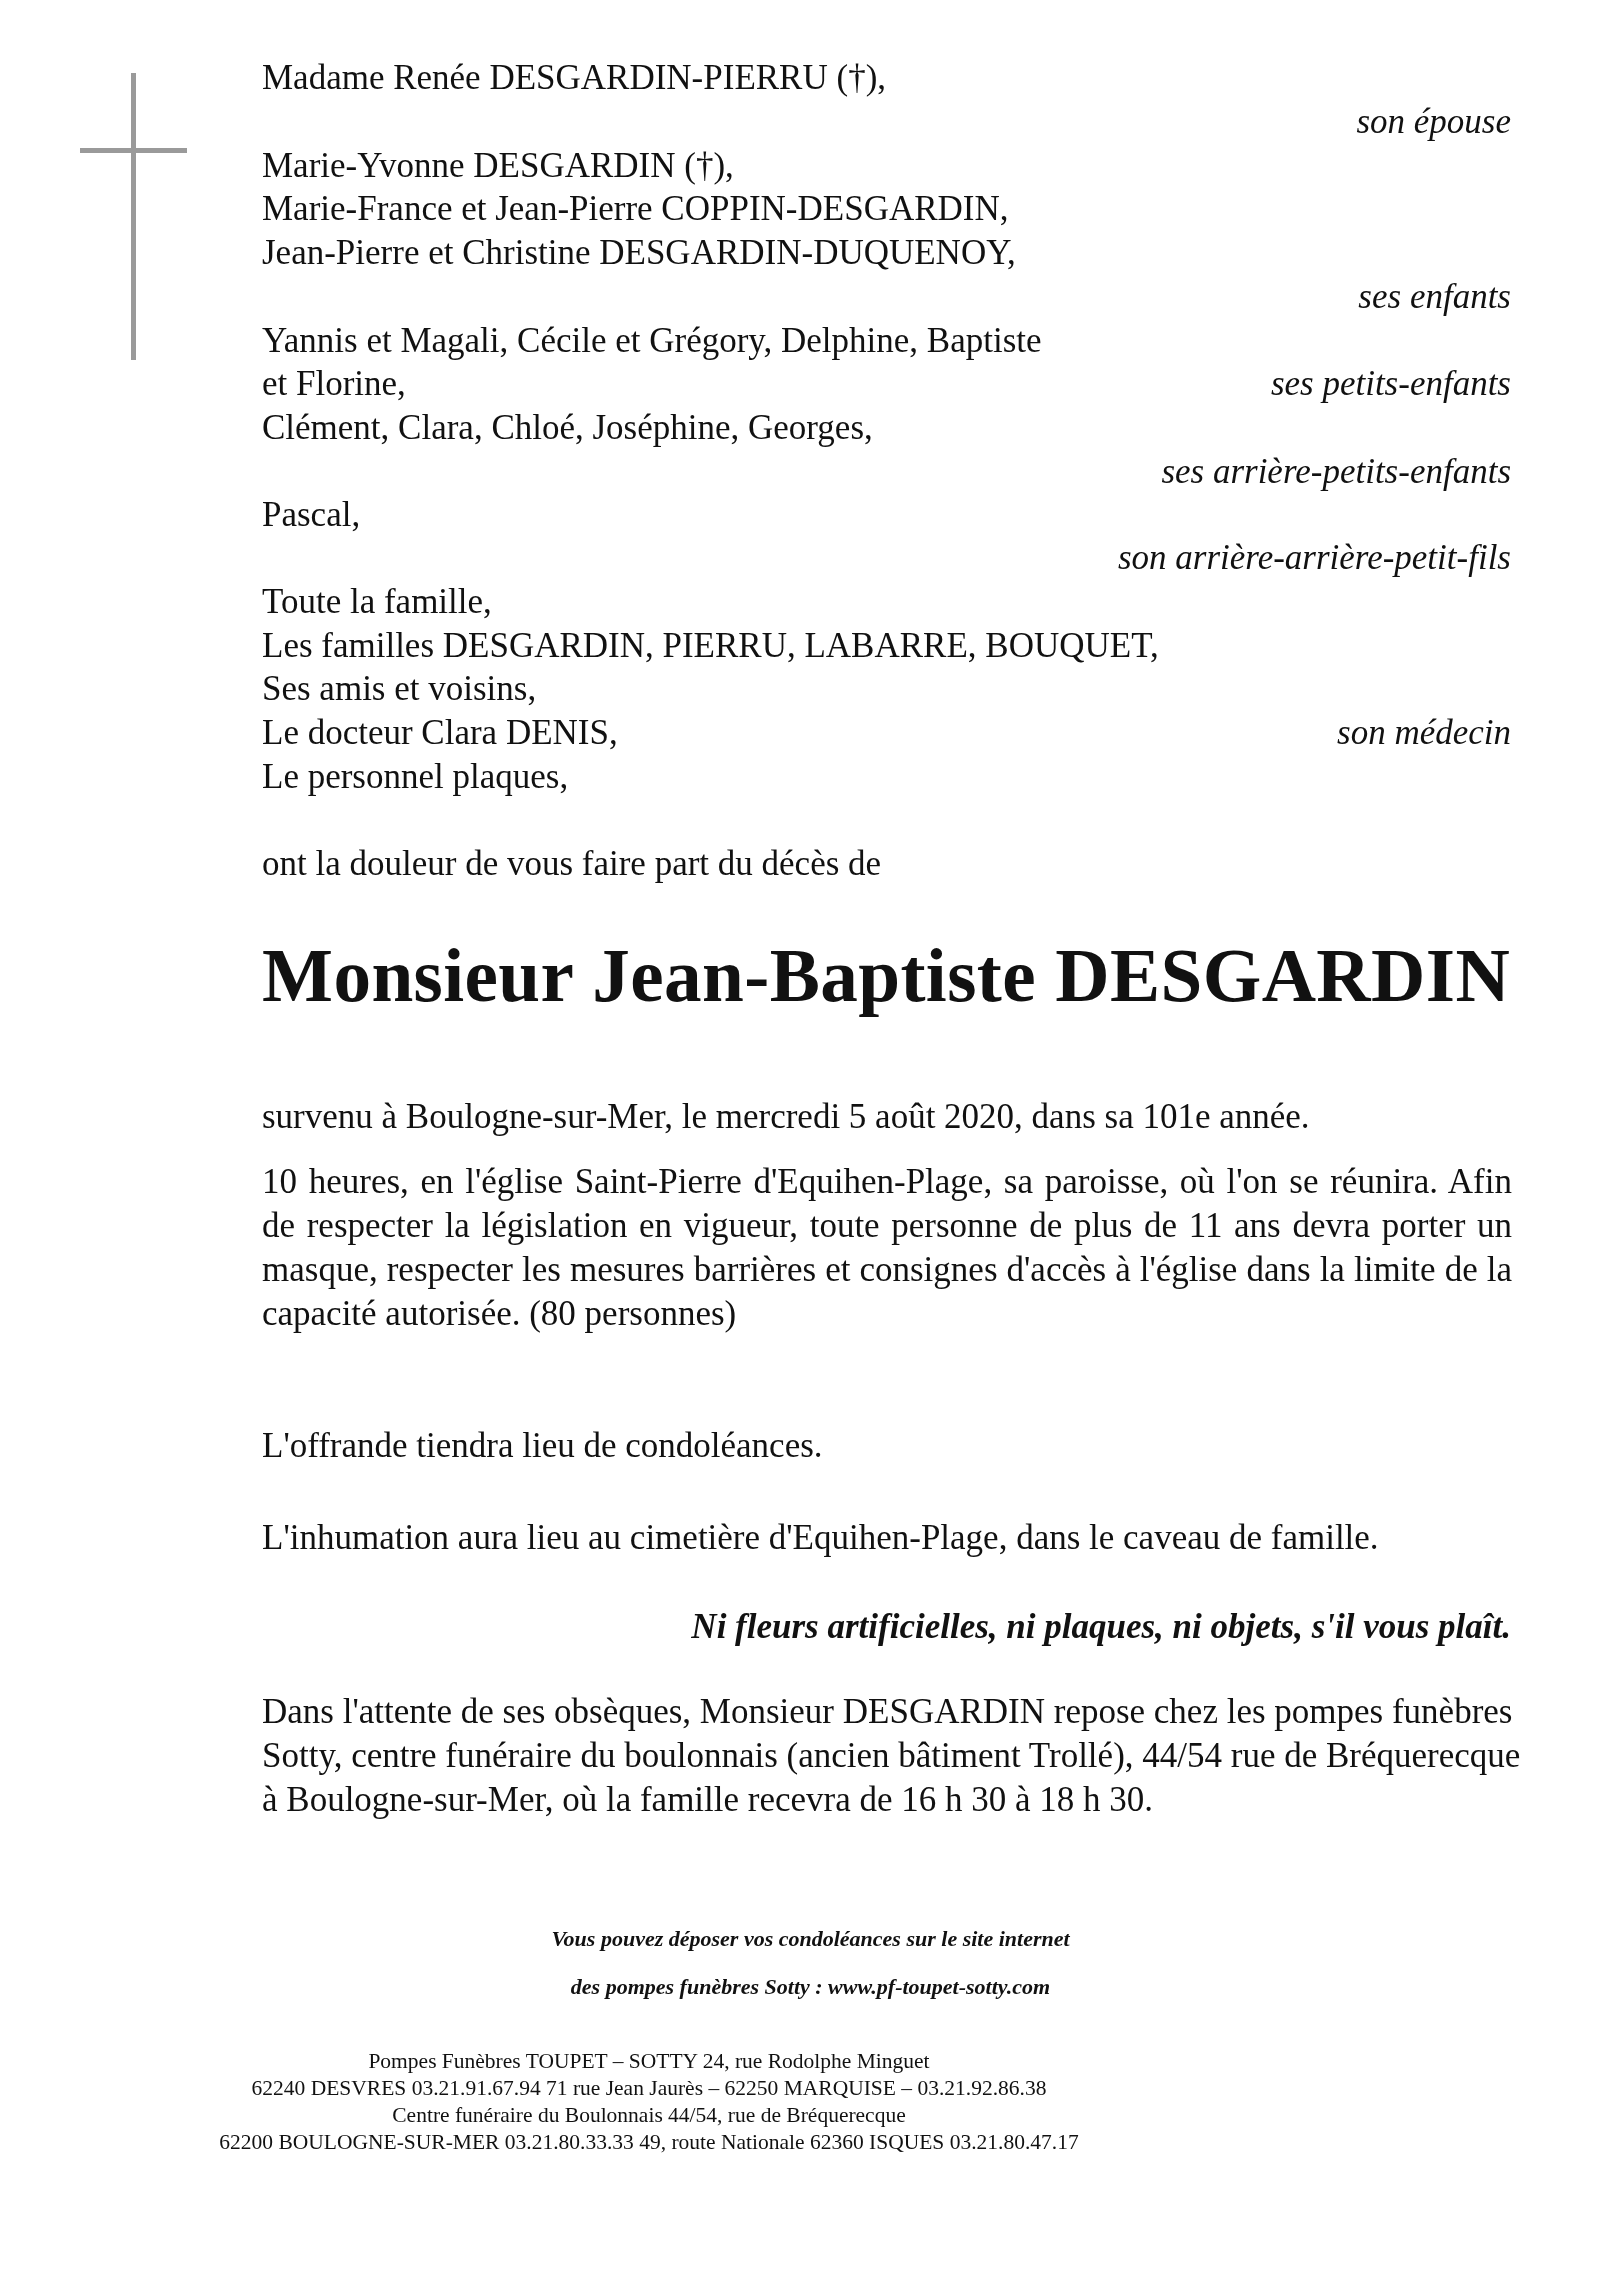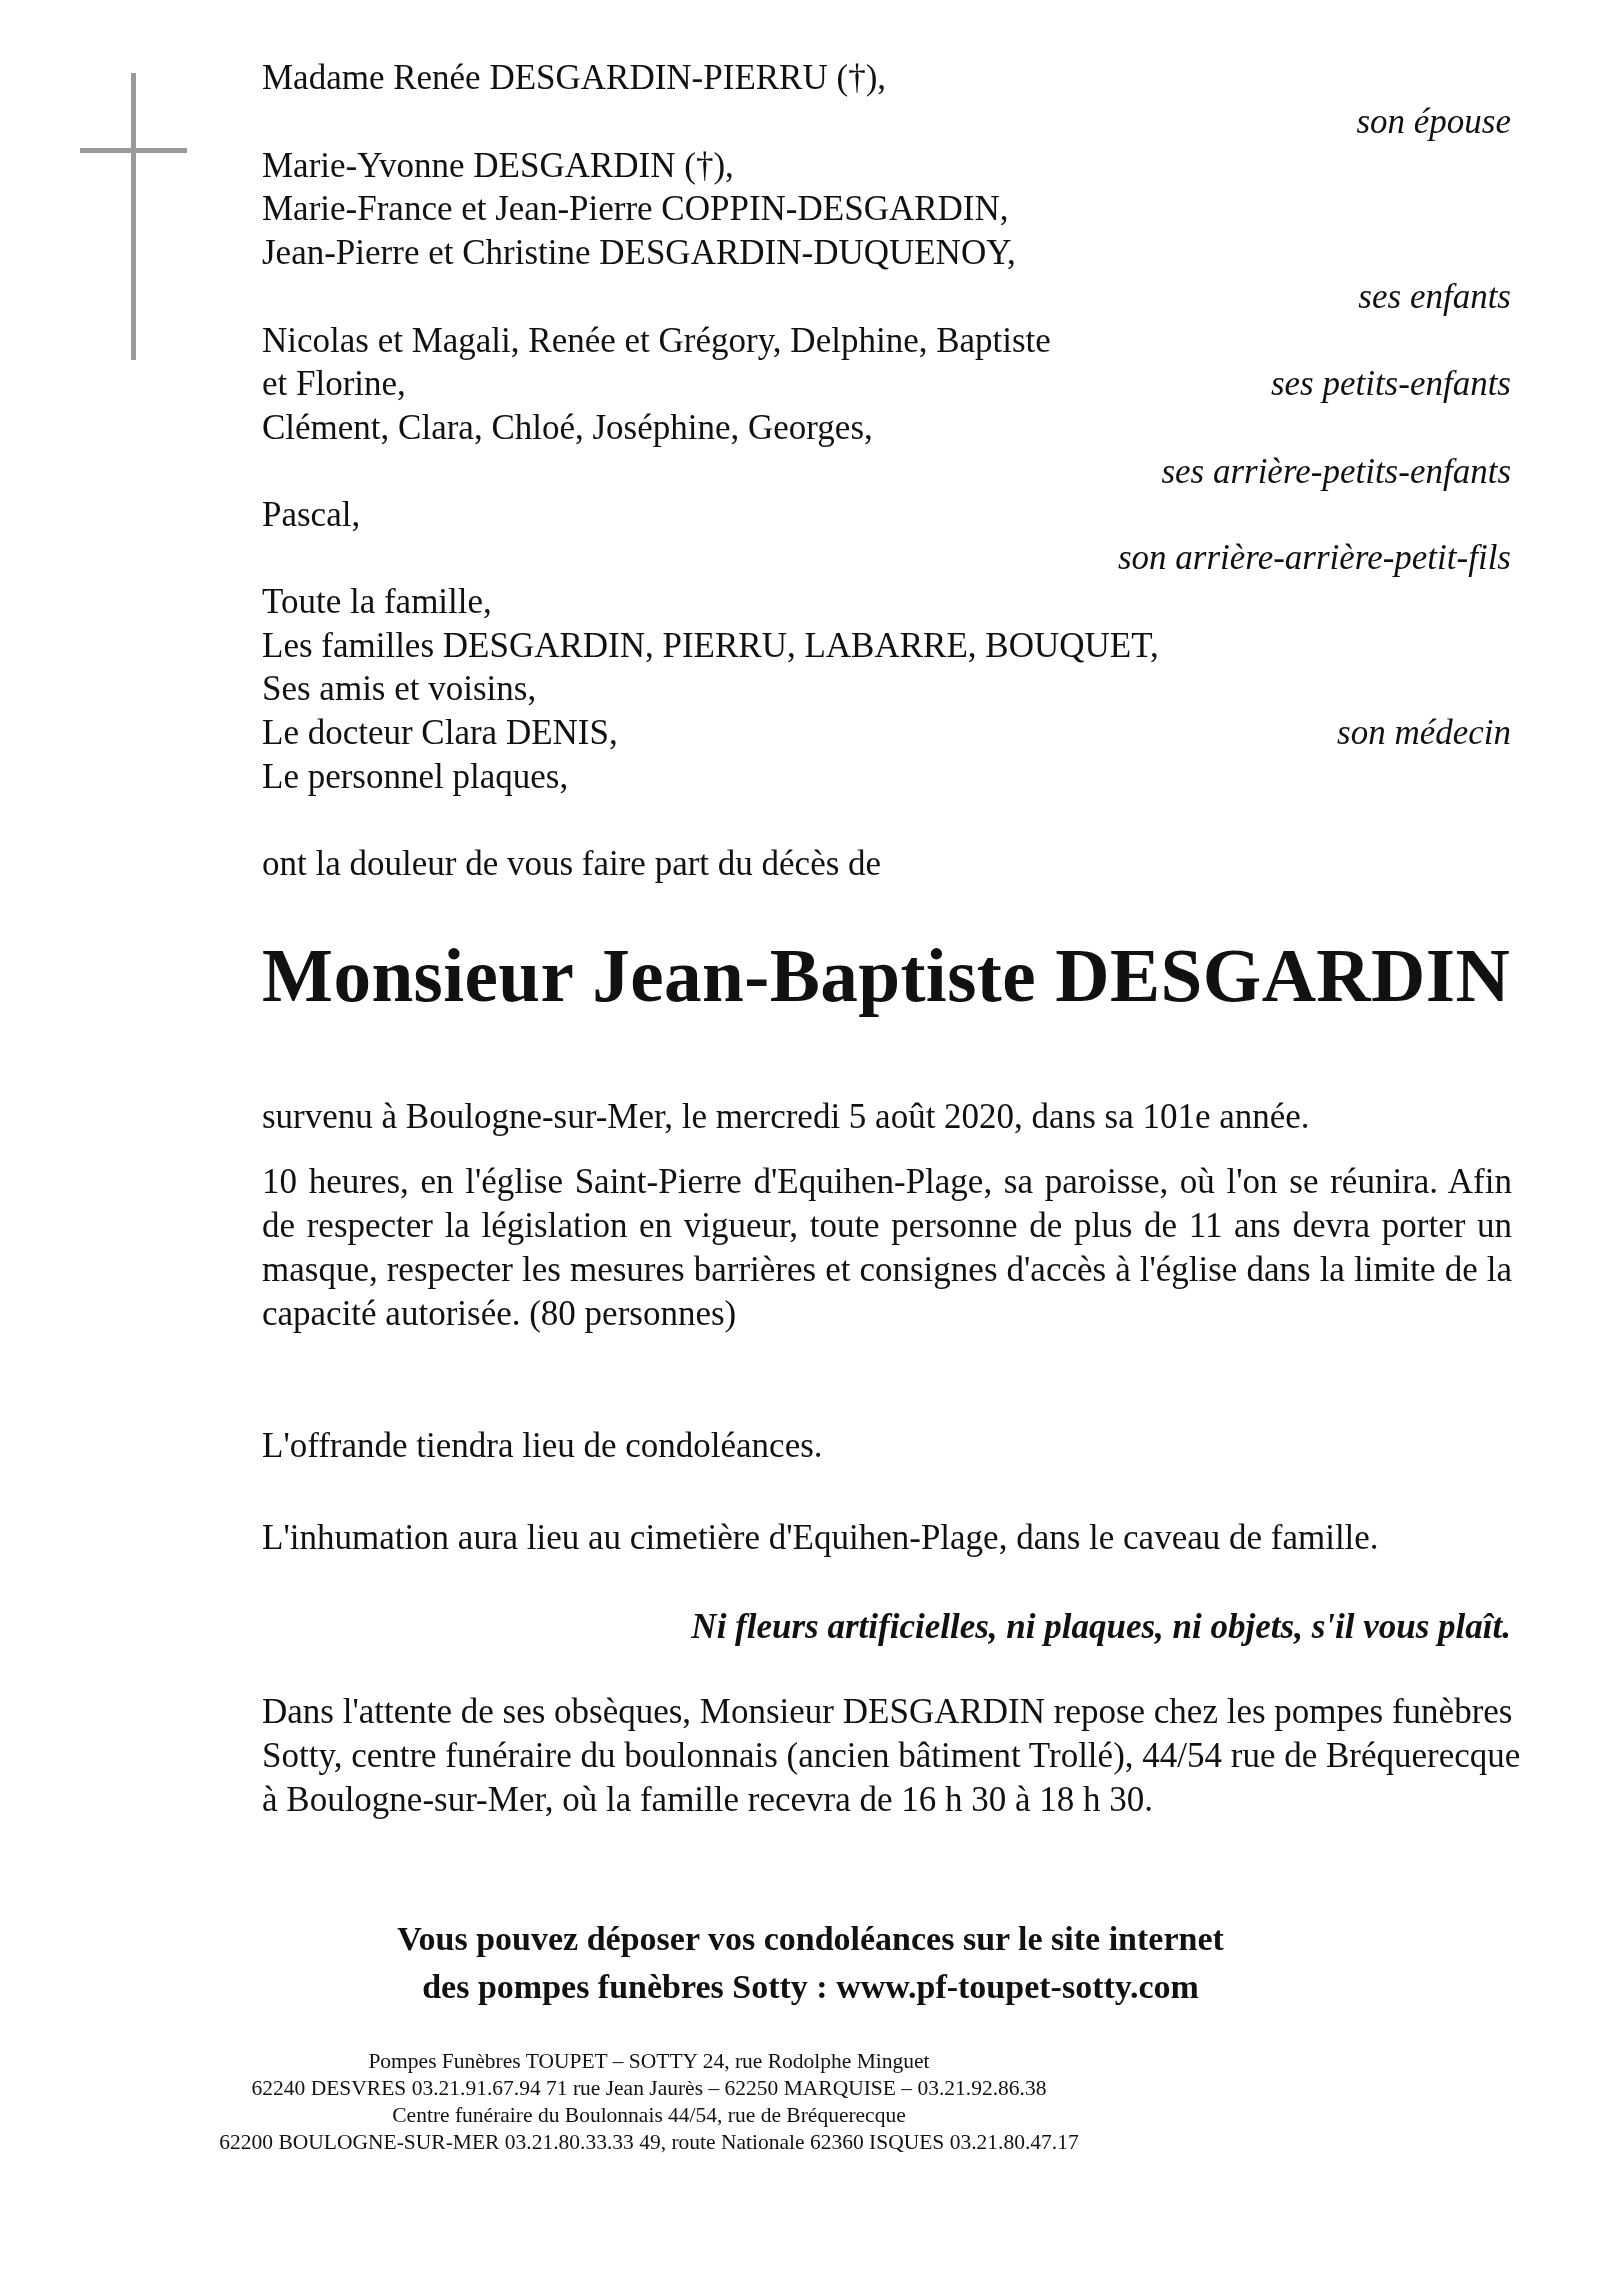--- a/index.html
+++ b/index.html
@@ -7,39 +7,39 @@
          font-family: "Liberation Serif", "DejaVu Serif", serif; color: #111; }
   .cross-v { position: absolute; left: 131px; top: 73px; width: 4.5px; height: 287px; background: #9a9a9a; }
   .cross-h { position: absolute; left: 80px; top: 148px; width: 107px; height: 4.5px; background: #9a9a9a; }
   .ln { position: absolute; left: 262px; font-size: 35px; line-height: 44px; height: 44px; white-space: nowrap; }
   .rt { position: absolute; right: 110px; font-size: 35px; line-height: 44px; height: 44px; font-style: italic; white-space: nowrap; text-align: right; }
   .title { position: absolute; left: 262px; top: 930px; font-size: 77px; font-weight: bold; line-height: 90px; white-space: nowrap; letter-spacing: 0.4px; }
   .para { position: absolute; left: 262px; width: 1250px; font-size: 35px; line-height: 44px; text-align: justify; }
   .para .l { display: block; white-space: nowrap; height: 44px; }
   .para .l.j { text-align: justify; text-align-last: justify; }
   .bi { position: absolute; font-size: 35px; line-height: 44px; font-style: italic; font-weight: bold; white-space: nowrap; }
-  .center-bi { position: absolute; left: 0; width: 1621px; text-align: center; font-size: 34px; line-height: 48px; font-weight: bold; white-space: nowrap; }
+  .center-bi { position: absolute; left: 0; width: 1621px; text-align: center; font-size: 22px; line-height: 48px; font-style: italic; font-weight: bold; white-space: nowrap; }
   .foot { position: absolute; left: 0; width: 1298px; text-align: center; font-size: 21.5px; line-height: 27px; white-space: nowrap; }
 </style>
 </head>
 <body>
 
 <div>
   <div class="cross-v"></div>
   <div class="cross-h"></div>
 </div>
 
 <div>
   <div class="ln" style="top:56px">Madame Renée DESGARDIN-PIERRU (†),</div>
   <div class="rt" style="top:100px">son épouse</div>
   <div class="ln" style="top:144px">Marie-Yvonne DESGARDIN (†),</div>
   <div class="ln" style="top:187px">Marie-France et Jean-Pierre COPPIN-DESGARDIN,</div>
   <div class="ln" style="top:231px">Jean-Pierre et Christine DESGARDIN-DUQUENOY,</div>
   <div class="rt" style="top:275px">ses enfants</div>
-  <div class="ln" style="top:319px">Nicolas et Magali, Renée et Grégory, Delphine, Baptiste</div>
+  <div class="ln" style="top:319px">Yannis et Magali, Cécile et Grégory, Delphine, Baptiste</div>
   <div class="ln" style="top:362px">et Florine,</div>
   <div class="rt" style="top:362px">ses petits-enfants</div>
   <div class="ln" style="top:406px">Clément, Clara, Chloé, Joséphine, Georges,</div>
   <div class="rt" style="top:450px">ses arrière-petits-enfants</div>
   <div class="ln" style="top:493px">Pascal,</div>
   <div class="rt" style="top:536px">son arrière-arrière-petit-fils</div>
   <div class="ln" style="top:580px">Toute la famille,</div>
   <div class="ln" style="top:624px">Les familles DESGARDIN, PIERRU, LABARRE, BOUQUET,</div>
   <div class="ln" style="top:667px">Ses amis et voisins,</div>
   <div class="ln" style="top:711px">Le docteur Clara DENIS,</div>

